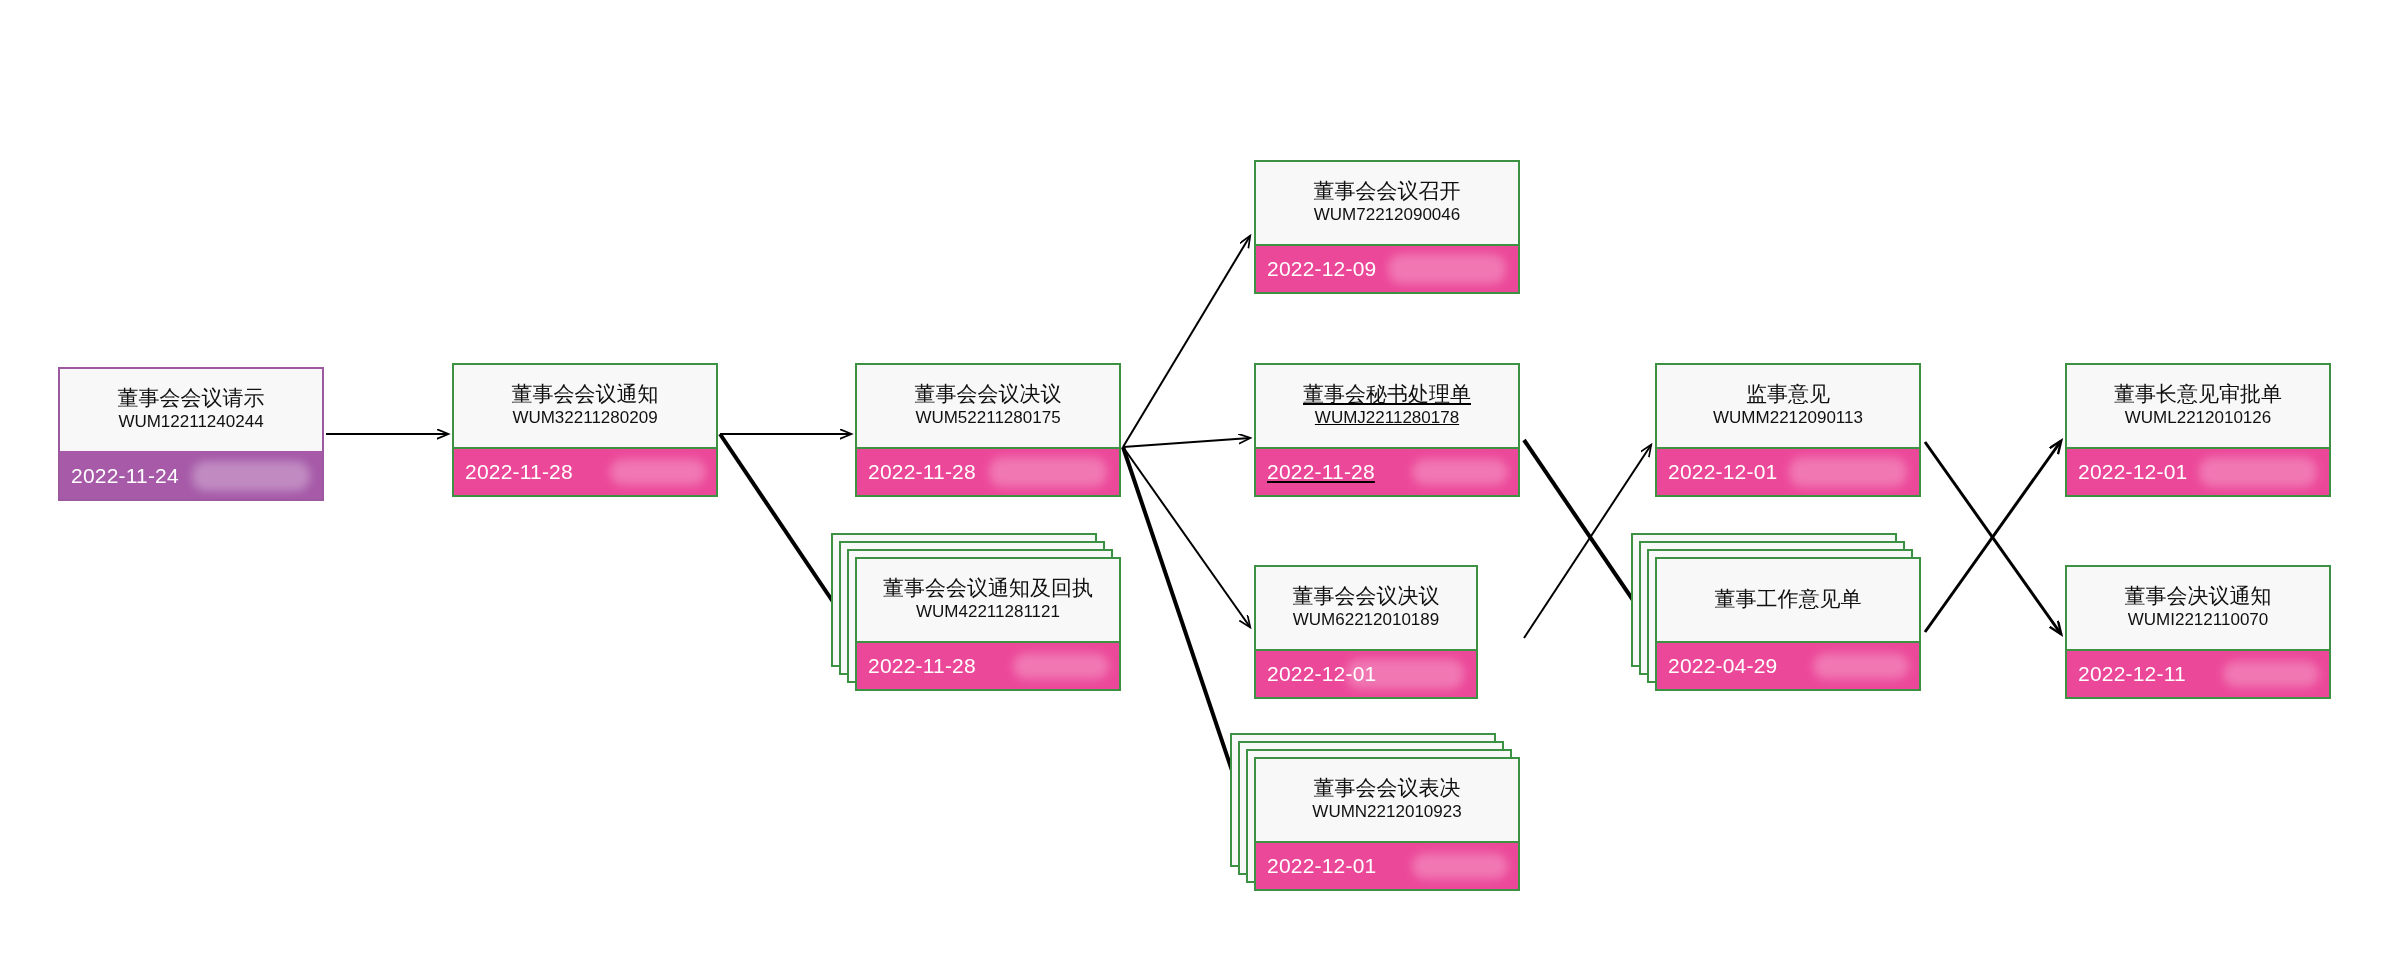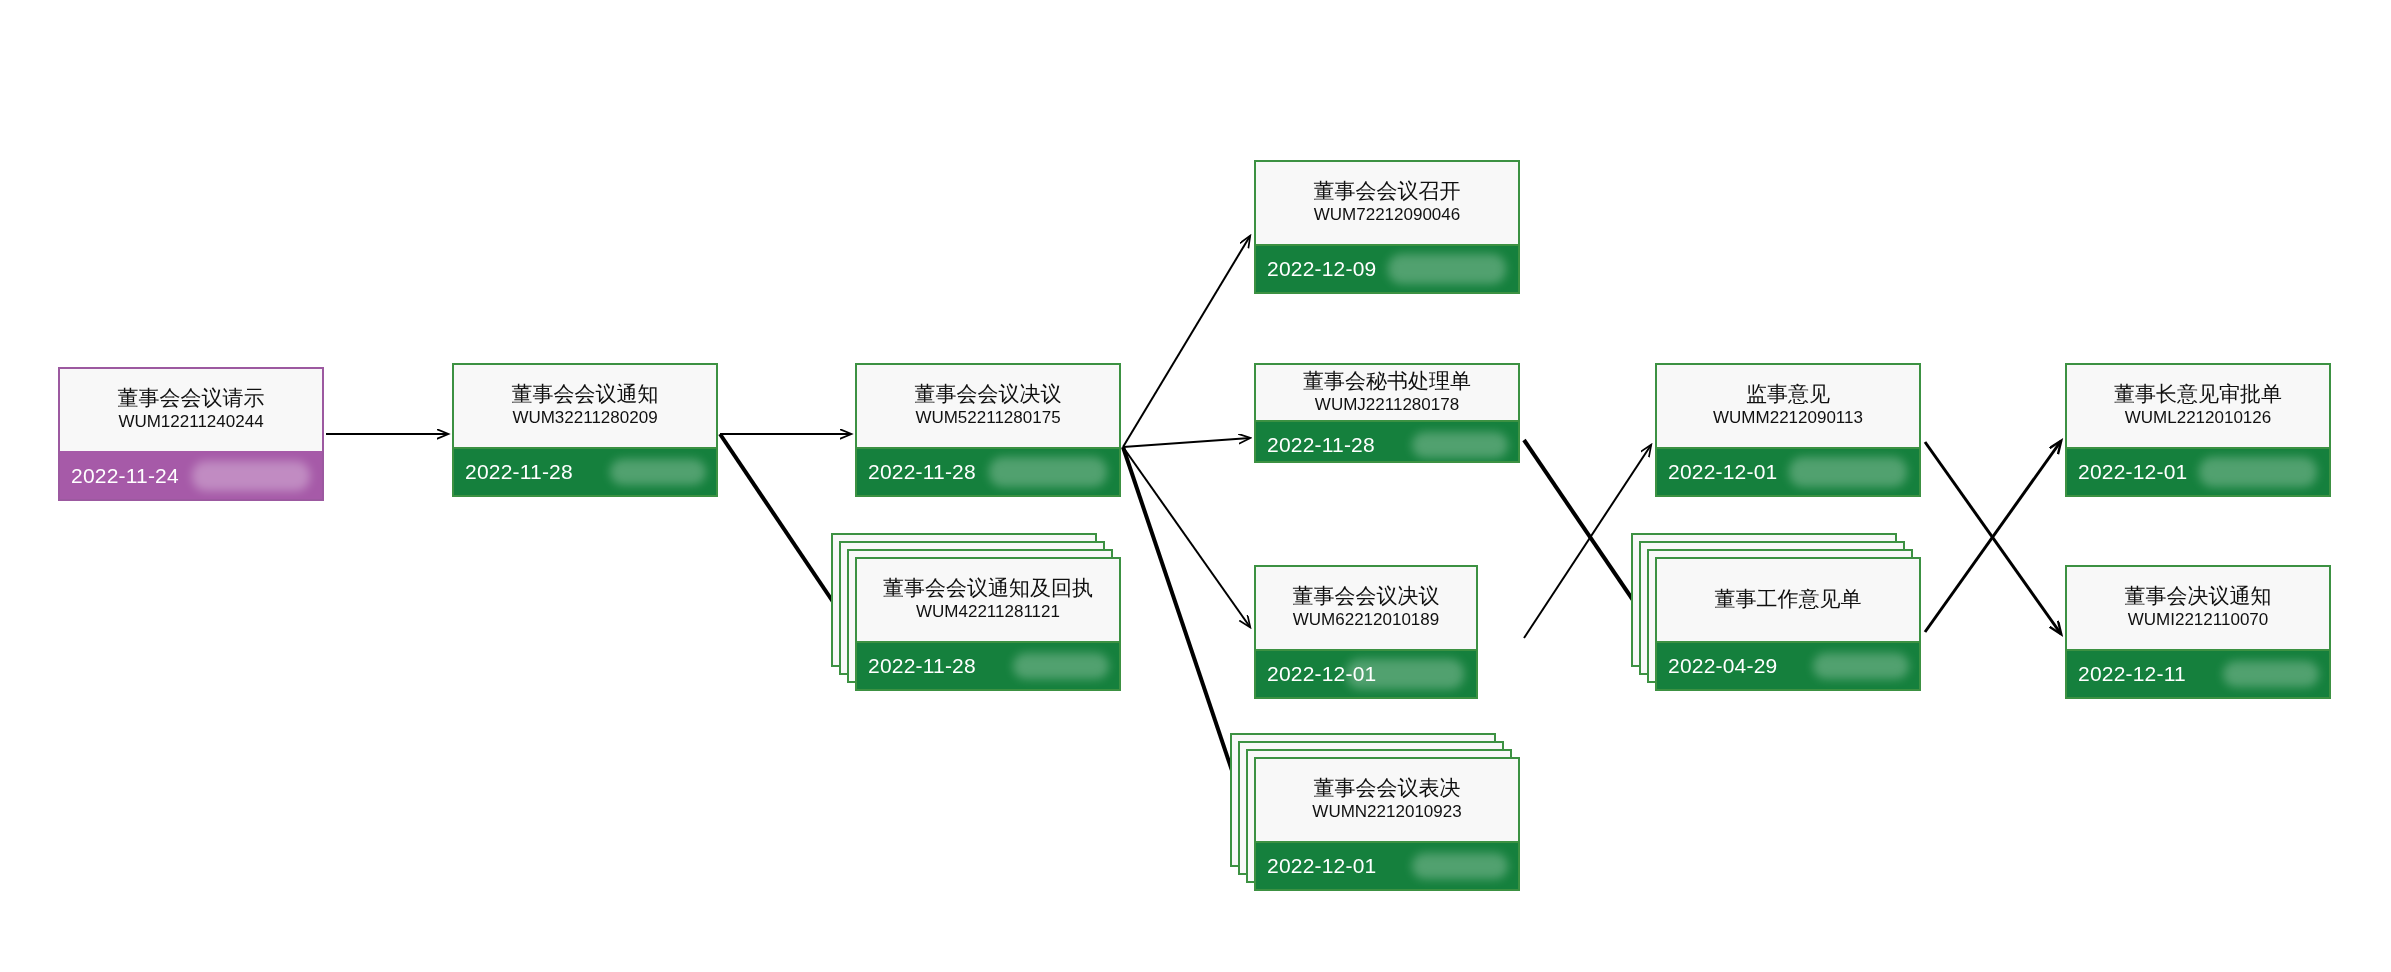--- a/index.html
+++ b/index.html
@@ -69,21 +69,21 @@
     text-align:center;
     margin-top:1px;
   }
   .node .code:empty{display:none;}
 
   .node .datebar{
     box-sizing:border-box;
     position:relative;
     height:48px;
     flex:0 0 48px;
-    background:#15803d;
+    background:#ec4899;
     border-top:2px solid #3c9142;
     display:flex;
     align-items:center;
     padding-left:11px;
     overflow:hidden;
   }
   .node.purple .datebar{ background:#a65aa8; border-top-color:#a65aa8; }
 
   .node .date{
     font-size:21px;
@@ -208,21 +208,21 @@
           <div class="head">
             <div class="title">董事会会议召开</div>
             <div class="code">WUM72212090046</div>
           </div>
           <div class="datebar">
             <span class="date">2022-12-09</span>
             <span class="pill two"></span>
           </div>
         </div>
       </div>
-      <div class="node green" style="left: 1254px; top: 363px; width: 266px; height: 100px;">
+      <div class="node green" style="left: 1254px; top: 363px; width: 266px; height: 134px; text-decoration: underline;">
         <div class="card">
           <div class="head">
             <div class="title">董事会秘书处理单</div>
             <div class="code">WUMJ2211280178</div>
           </div>
           <div class="datebar">
             <span class="date">2022-11-28</span>
             <span class="pill"></span>
           </div>
         </div>

